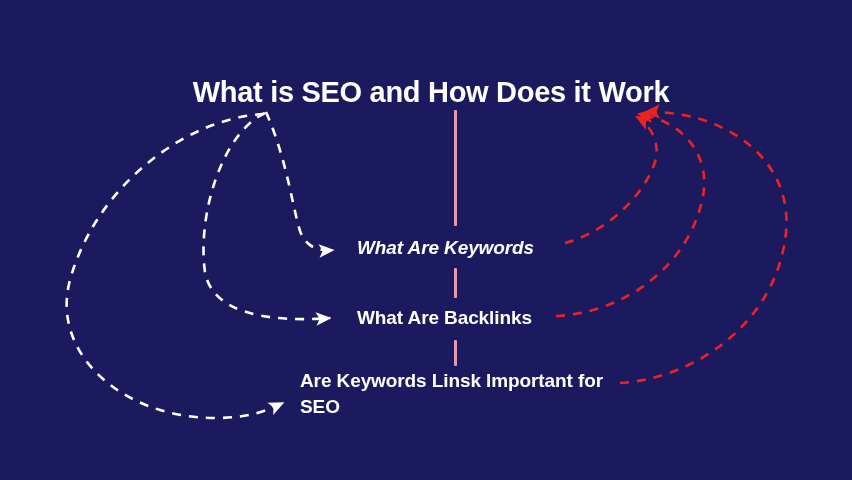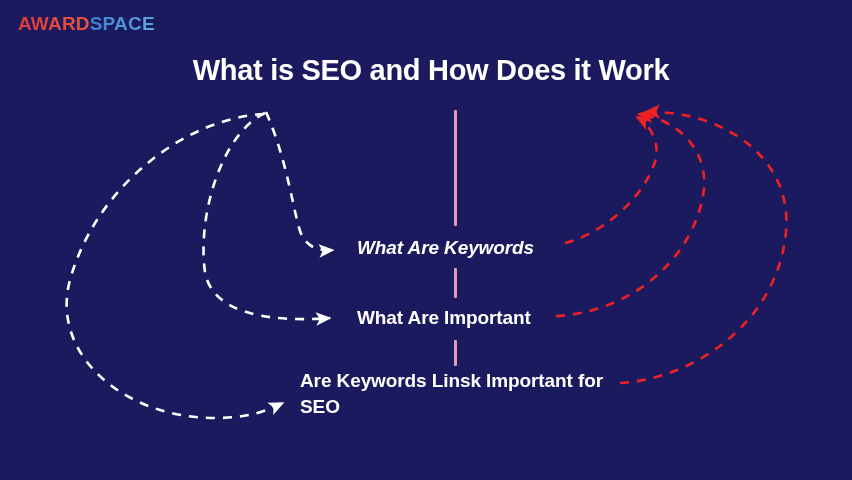--- a/index.html
+++ b/index.html
@@ -42,21 +42,21 @@
     -webkit-background-clip: text;
     background-clip: text;
     color: transparent;
   }
 
   
   #title {
     position: absolute;
     left: 0;
     right: 0;
-    top: 54px;
+    top: 76px;
     text-align: center;
     color: #ffffff;
     font-family: "Liberation Sans", sans-serif;
     font-size: 29px;
     font-weight: bold;
     letter-spacing: -0.3px;
     white-space: nowrap;
     margin-left: 10px;
   }
 
@@ -90,23 +90,20 @@
     width: 3px;
     background: #e69ab0;
     border-radius: 1px;
   }
 </style>
 </head>
 <body>
 
 <div id="slide">
 
-  <div id="logo">
-    <span class="award">AWARD</span><span class="space">SPACE</span>
-  </div>
 
   <div id="title">What is SEO and How Does it Work</div>
 
   <div class="spine" style="left:454px; top:110px;  height:116px;"></div>
   <div class="spine" style="left:454px; top:268px;  height:30px;"></div>
   <div class="spine" style="left:454px; top:340px;  height:26px;"></div>
 
   <svg id="arrows" viewBox="0 0 852 480">
     <defs>
       <marker id="wh-arrow" markerWidth="7" markerHeight="7" refX="5.4" refY="3" orient="auto" markerUnits="strokeWidth">
@@ -131,17 +128,17 @@
       <path d="M 565,243 C 598,235 641,203 655,162 C 661,144 650,124 637,117" marker-end="url(#rd-arrow)"></path>
 
       <path d="M 556,316 C 625,313 690,265 703,196 C 711,153 680,120 639,114" marker-end="url(#rd-arrow)"></path>
 
       <path d="M 620,383 C 700,378 778,318 786,232 C 793,157 722,110 646,112" marker-end="url(#rd-arrow)"></path>
     </g>
   </svg>
 
   <div class="node-label" id="node-keywords">What Are Keywords</div>
 
-  <div class="node-label" id="node-backlinks">What Are Important</div>
+  <div class="node-label" id="node-backlinks">What Are Backlinks</div>
 
   <div class="node-label" id="node-internal">Are Keywords Linsk Important for SEO</div>
 
 </div>
 
 </body></html>

